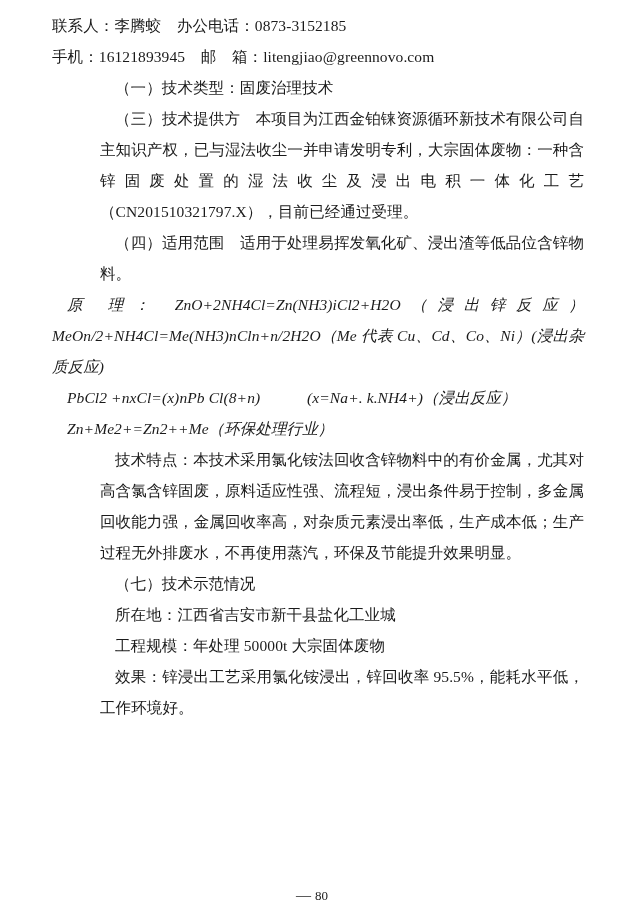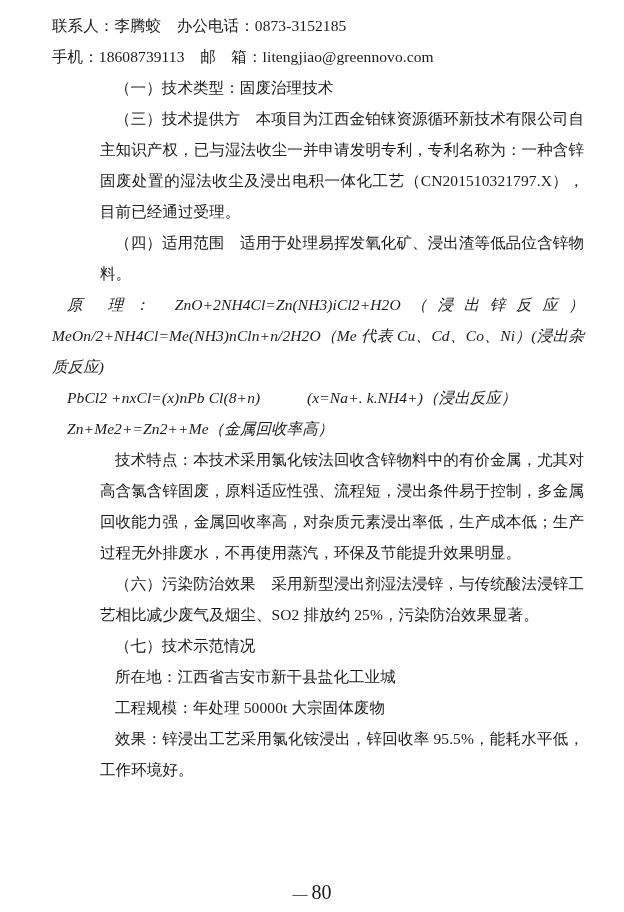--- a/index.html
+++ b/index.html
@@ -47,42 +47,41 @@
     bottom: 8px;
     text-align: center;
     font-size: 15px;
     font-family: "Liberation Serif", "DejaVu Serif", serif;
   }
   .footer .dash {
     letter-spacing: 0px;
     padding-right: 4px;
   }
   .pagenum {
-    font-size: 20px;
+    font-size: 13px;
   }
 </style>
 </head>
 <body>
 
 <div class="page">
 
   <p class="para noindent">联系人：李腾蛟　办公电话：0873-3152185</p>
-  <p class="para noindent">手机：18608739113　邮　箱：litengjiao@greennovo.com</p>
+  <p class="para noindent">手机：16121893945　邮　箱：litengjiao@greennovo.com</p>
 
   <p class="para indent2">（一）技术类型：固废治理技术</p>
-  <p class="para indent2">（三）技术提供方　本项目为江西金铂铼资源循环新技术有限公司自主知识产权，已与湿法收尘一并申请发明专利，专利名称为：一种含锌固废处置的湿法收尘及浸出电积一体化工艺（CN201510321797.X），目前已经通过受理。</p>
+  <p class="para indent2">（三）技术提供方　本项目为江西金铂铼资源循环新技术有限公司自主知识产权，已与湿法收尘一并申请发明专利，大宗固体废物：一种含锌固废处置的湿法收尘及浸出电积一体化工艺（CN201510321797.X），目前已经通过受理。</p>
   <p class="para indent2">（四）适用范围　适用于处理易挥发氧化矿、浸出渣等低品位含锌物料。</p>
 
   <p class="para formula">原 理： ZnO+2NH4Cl=Zn(NH3)iCl2+H2O（浸出锌反应）MeOn/2+NH4Cl=Me(NH3)nCln+n/2H2O（Me 代表 Cu、Cd、Co、Ni）(浸出杂质反应)</p>
   <p class="para formula">PbCl2 +nxCl=(x)nPb Cl(8+n)　　　(x=Na+. k.NH4+)（浸出反应）</p>
-  <p class="para formula">Zn+Me2+=Zn2++Me（金属回收率高）</p>
+  <p class="para formula">Zn+Me2+=Zn2++Me（环保处理行业）</p>
 
   <p class="para indent2">技术特点：本技术采用氯化铵法回收含锌物料中的有价金属，尤其对高含氯含锌固废，原料适应性强、流程短，浸出条件易于控制，多金属回收能力强，金属回收率高，对杂质元素浸出率低，生产成本低；生产过程无外排废水，不再使用蒸汽，环保及节能提升效果明显。</p>
 
-  <p class="para indent2">（六）污染防治效果　采用新型浸出剂湿法浸锌，与传统酸法浸锌工艺相比减少废气及烟尘、SO2 排放约 25%，污染防治效果显著。</p>
 
   <p class="para indent2">（七）技术示范情况</p>
   <p class="para indent2">所在地：江西省吉安市新干县盐化工业城</p>
   <p class="para indent2">工程规模：年处理 50000t 大宗固体废物</p>
   <p class="para indent2">效果：锌浸出工艺采用氯化铵浸出，锌回收率 95.5%，能耗水平低，工作环境好。</p>
 
   <div class="footer">
     <span class="dash">—</span><span class="pagenum">80</span>
   </div>
 

